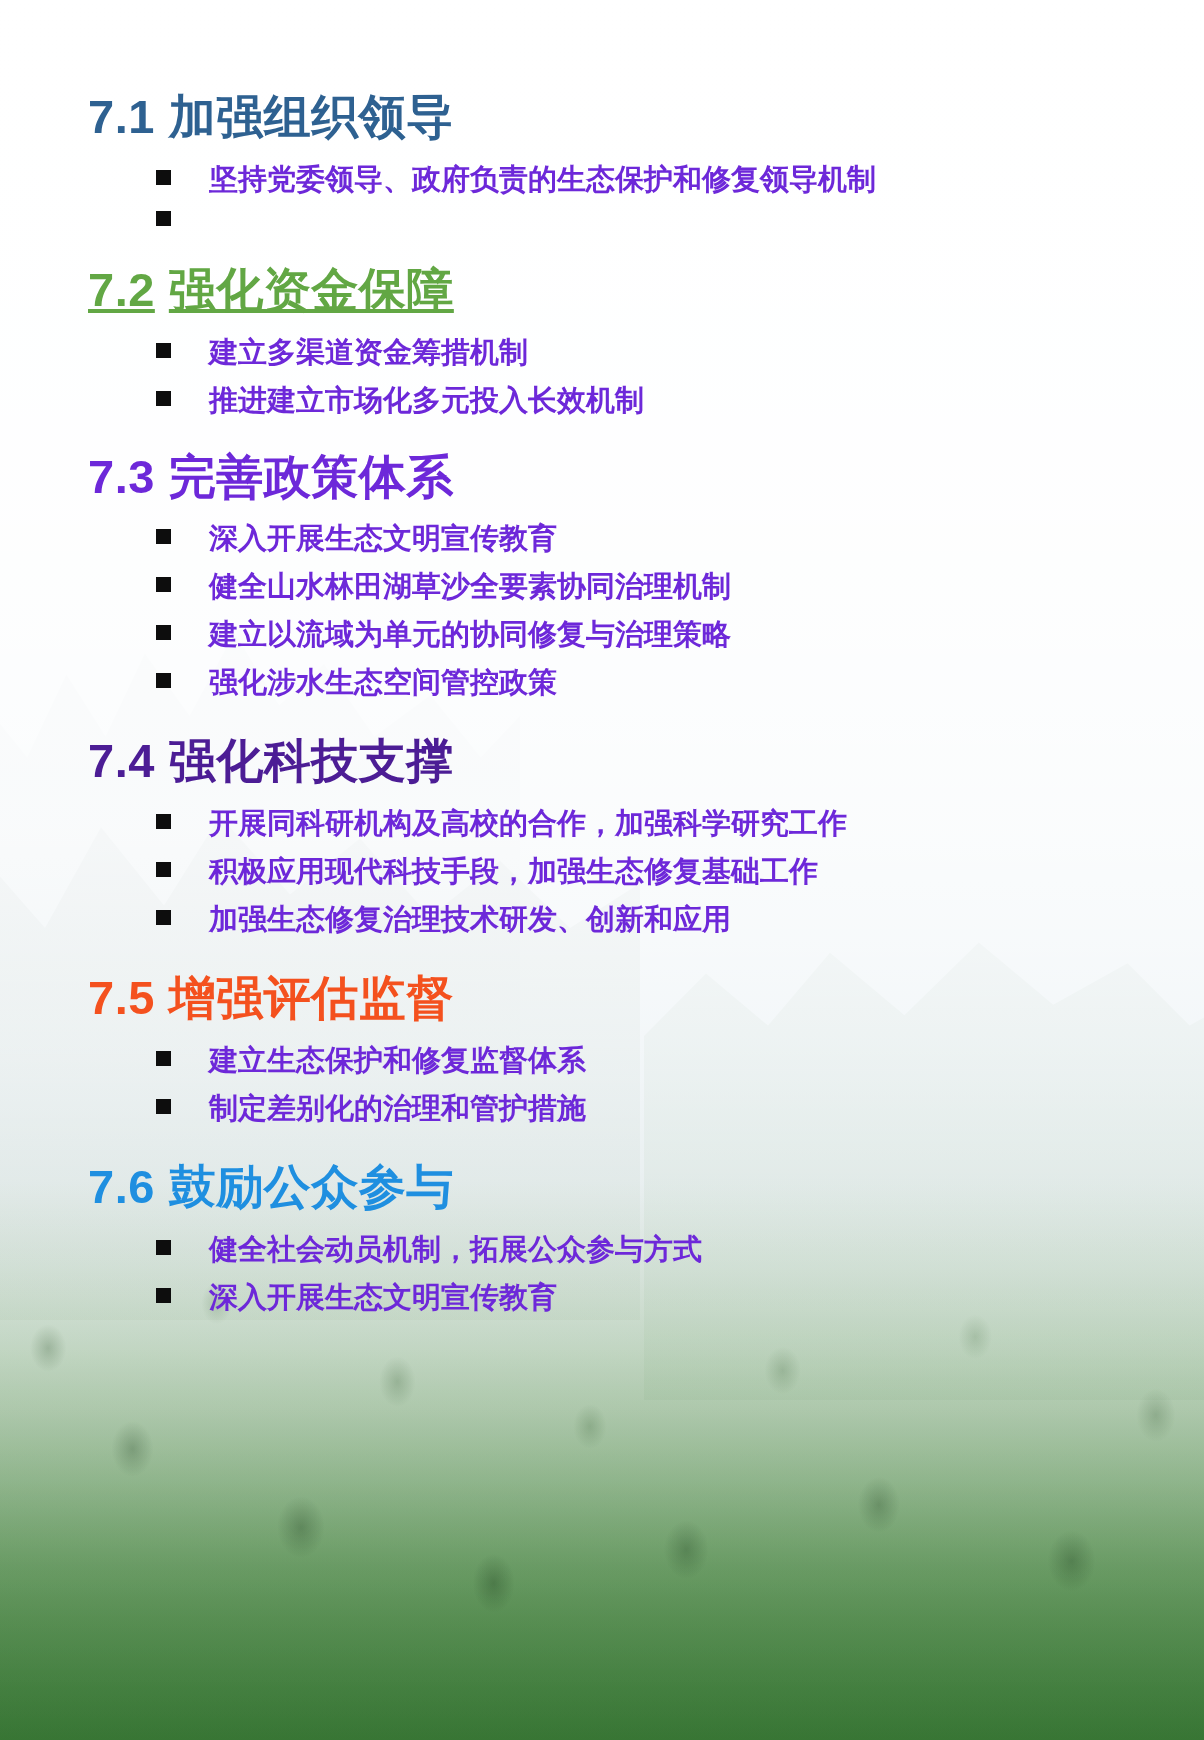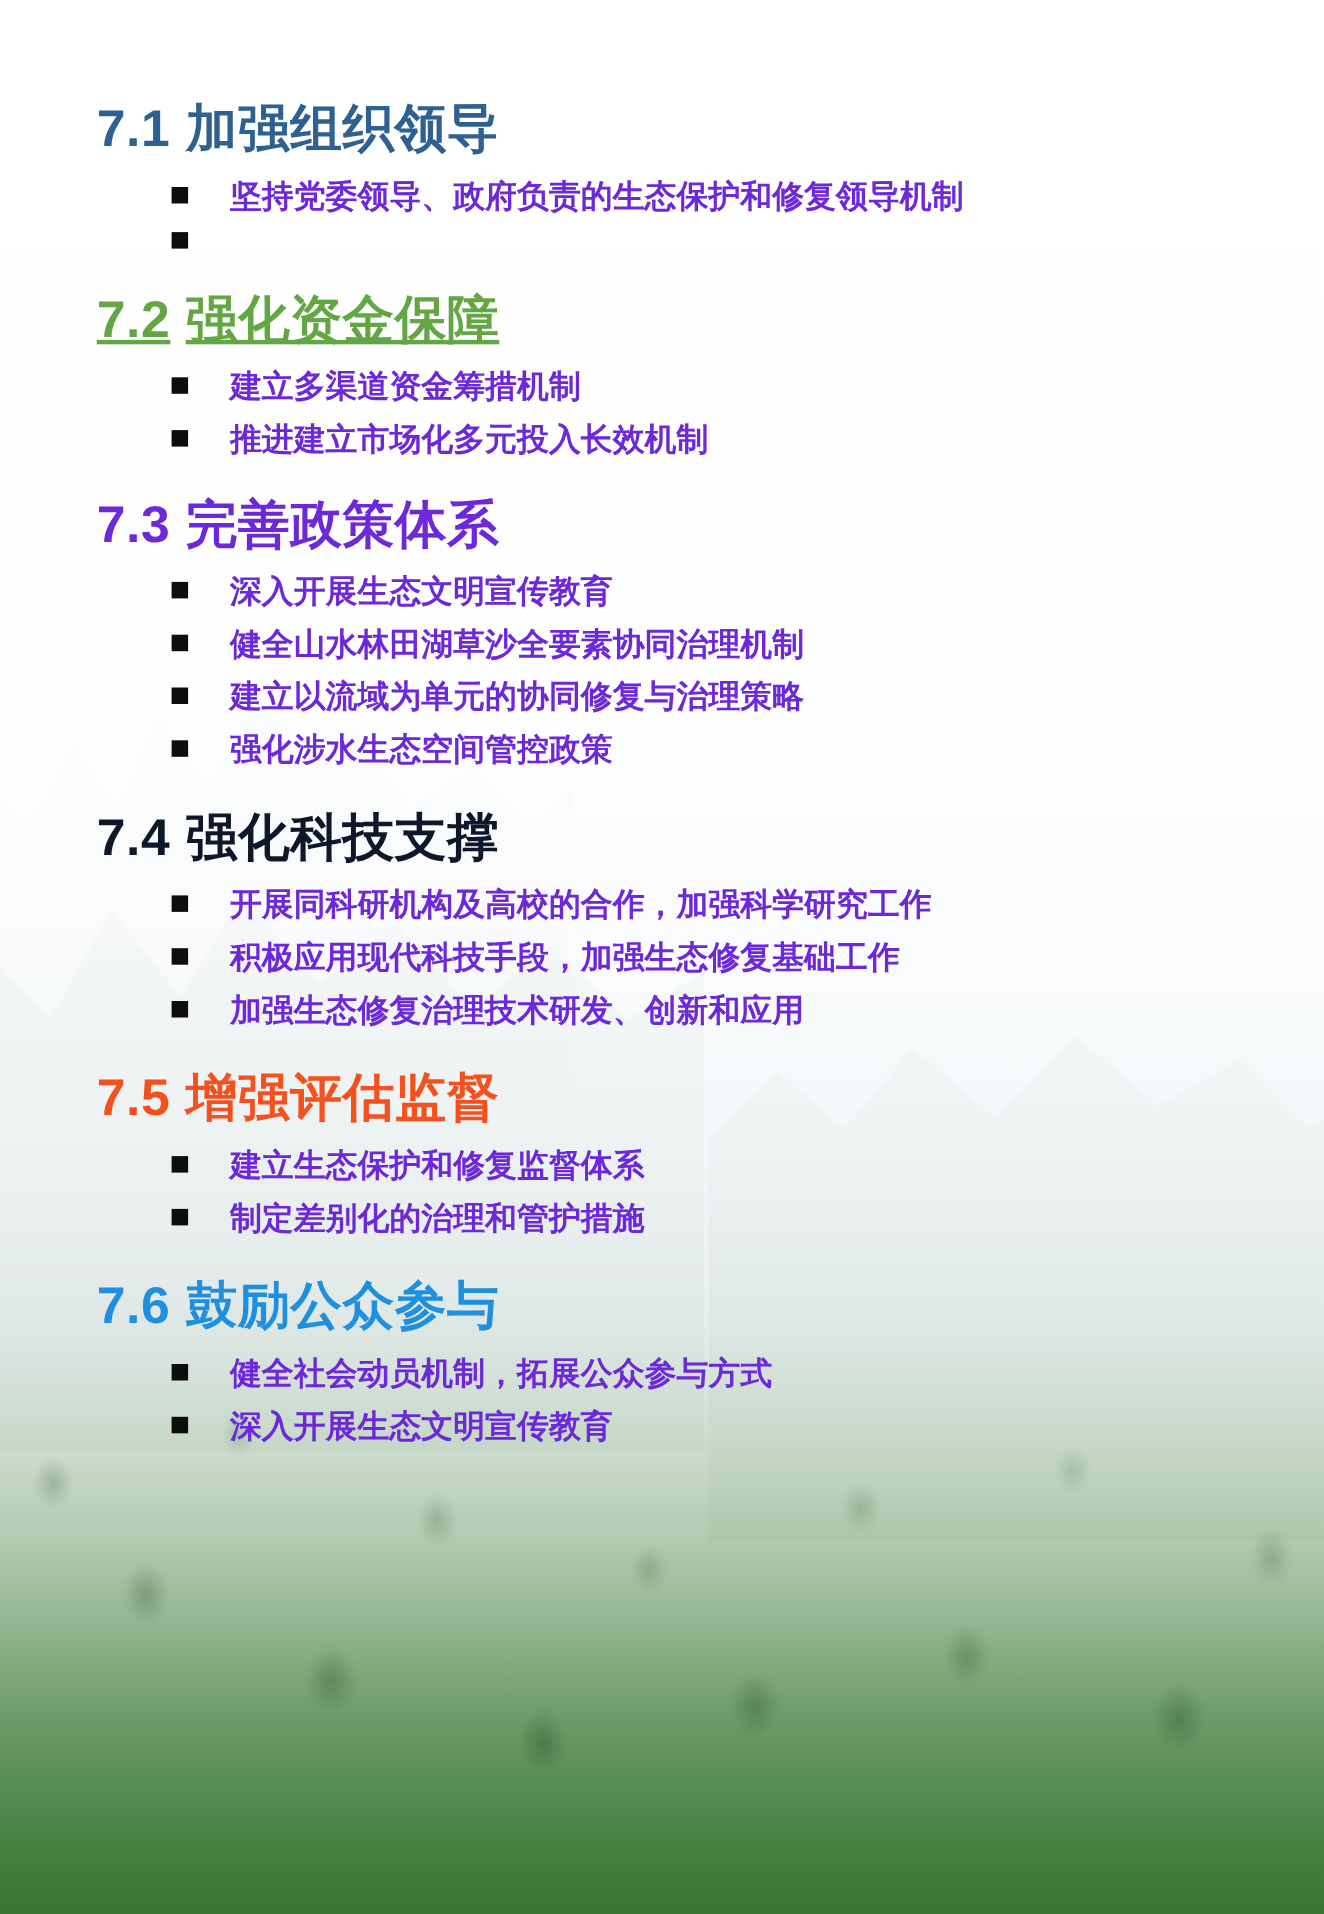--- a/index.html
+++ b/index.html
@@ -254,21 +254,21 @@
           <span class="btext">建立以流域为单元的协同修复与治理策略</span>
         </li>
         <li class="bullet">
           <span class="marker"></span>
           <span class="btext">强化涉水生态空间管控政策</span>
         </li>
       </ul>
     </div>
 
     <div class="section sec-7-4">
-      <div class="sec-heading" style="color: #0f172a;">
+      <div class="sec-heading" style="color: #4c1d95;">
         <span class="num">7.4</span><span class="ttl">强化科技支撑</span>
       </div>
       <ul class="bullets">
         <li class="bullet">
           <span class="marker"></span>
           <span class="btext">开展同科研机构及高校的合作，加强科学研究工作</span>
         </li>
         <li class="bullet">
           <span class="marker"></span>
           <span class="btext">积极应用现代科技手段，加强生态修复基础工作</span>

